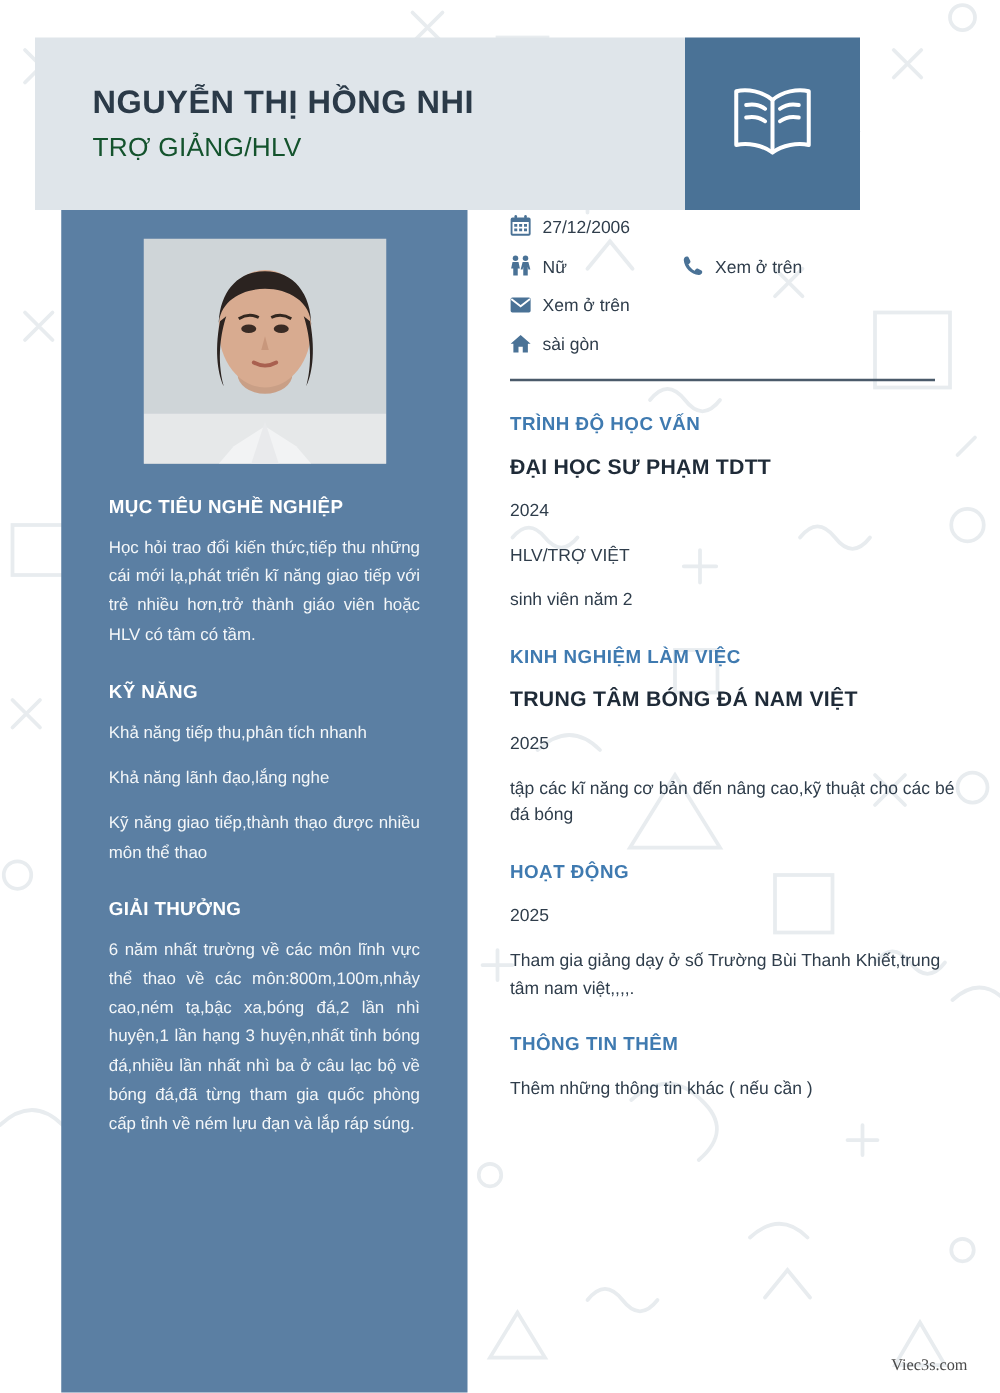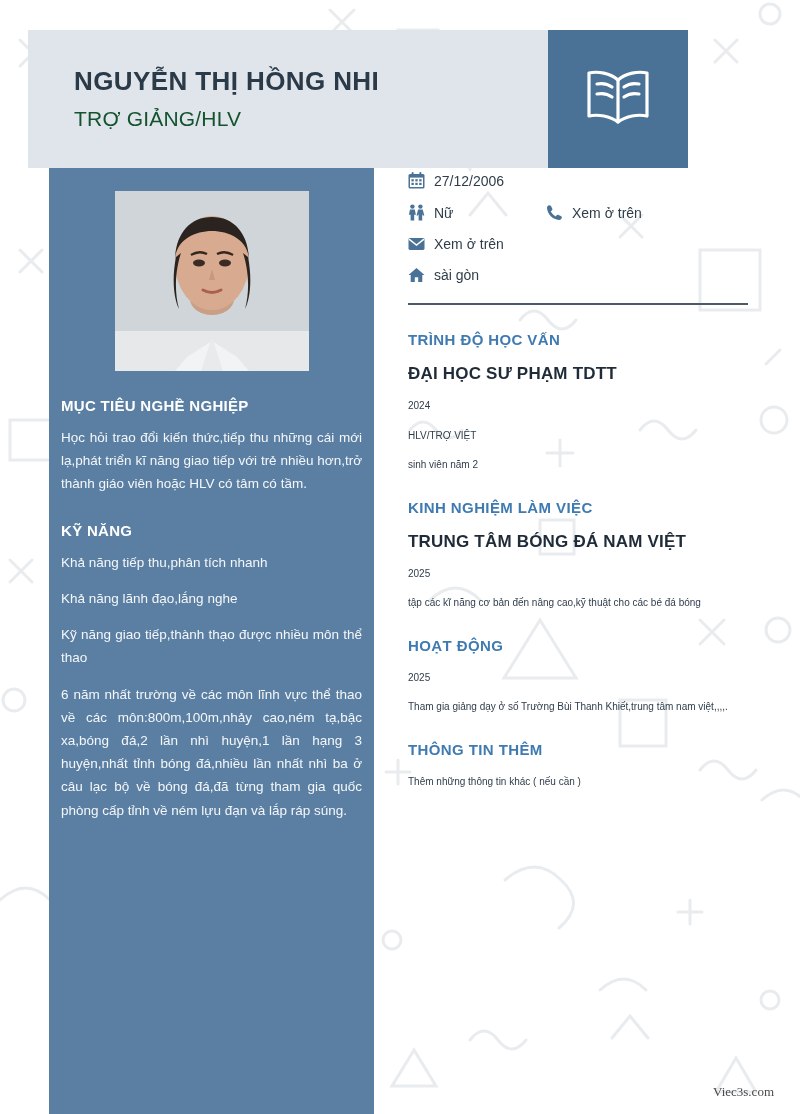--- a/index.html
+++ b/index.html
@@ -31,21 +31,21 @@
     line-height:1.1; margin-bottom:12px;
   }
   .role { font-size:21px; color:#14532d; letter-spacing:.2px; }
   .header-logo {
     width:140px; background:#4a7296; display:flex; align-items:center; justify-content:center;
   }
 
   
   .left-col {
     position:absolute; left:49px; top:168px; width:325px; bottom:0;
-    background:#5b7fa3; color:#ffffff; box-sizing:border-box; padding:0 12px;
+    background:#5b7fa3; color:#ffffff; box-sizing:border-box; padding:0 38px;
   }
   .photo {
     width:194px; height:180px; margin:23px auto 26px auto;
     background:#c9cfd3; overflow:hidden; position:relative;
   }
   .photo svg { display:block; }
   .sec-title {
     font-size:15px; font-weight:bold; letter-spacing:.3px; margin:0 0 12px 0; color:#fff;
   }
   .sec-title.sp { margin-top:26px; }
@@ -70,21 +70,21 @@
   .divider { height:2px; background:#4a5a6a; margin:20px 0 26px 0; width:340px; }
 
   .r-sec-title {
     font-size:15px; font-weight:bold; color:#3f7ab0; letter-spacing:.4px;
     margin:0 0 16px 0;
   }
   .r-sec-title.gap { margin-top:26px; }
   .r-org {
     font-size:17px; font-weight:bold; color:#1f2b38; margin:0 0 14px 0; letter-spacing:.2px;
   }
-  .r-line { font-size:10px; color:#2f3d4b; margin:0 0 14px 0; line-height:1.55; }
+  .r-line { font-size:14px; color:#2f3d4b; margin:0 0 14px 0; line-height:1.55; }
 
   
   .footer {
     position:absolute; right:26px; bottom:14px;
     font-size:13px; color:#4a4a4a; font-family:"Liberation Serif", serif;
   }
 </style>
 </head>
 <body>
 
@@ -179,20 +179,21 @@
     </div>
 
     <div class="sec-title">MỤC TIÊU NGHỀ NGHIỆP</div>
     <p class="body-text">Học hỏi trao đổi kiến thức,tiếp thu những cái mới lạ,phát triển kĩ năng giao  tiếp với trẻ nhiều hơn,trở thành giáo viên hoặc HLV có tâm có tầm.</p>
 
     <div class="sec-title sp">KỸ NĂNG</div>
     <p class="skill-item">Khả năng tiếp thu,phân tích nhanh</p>
     <p class="skill-item">Khả năng lãnh đạo,lắng nghe</p>
     <p class="skill-item">Kỹ năng giao tiếp,thành thạo được nhiều môn thể thao</p>
 
+    <div class="sec-title sp">GIẢI THƯỞNG</div>
     <p class="body-text">6 năm nhất trường  về các môn lĩnh vực thể thao về các môn:800m,100m,nhảy cao,ném tạ,bậc xa,bóng đá,2 lần nhì huyện,1 lần hạng 3 huyện,nhất tỉnh bóng đá,nhiều lần nhất nhì ba ở câu lạc bộ về bóng đá,đã từng tham gia quốc phòng cấp tỉnh về ném lựu đạn và lắp ráp súng.</p>
   </div>
 
   <div class="right-col">
 
     <div class="contact-grid">
       <div class="crow">
         <span class="cicon">
           <svg width="17" height="17" viewBox="0 0 17 17" fill="currentColor">
             <rect x="0.5" y="2" width="16" height="14.5" rx="1.5"></rect>

